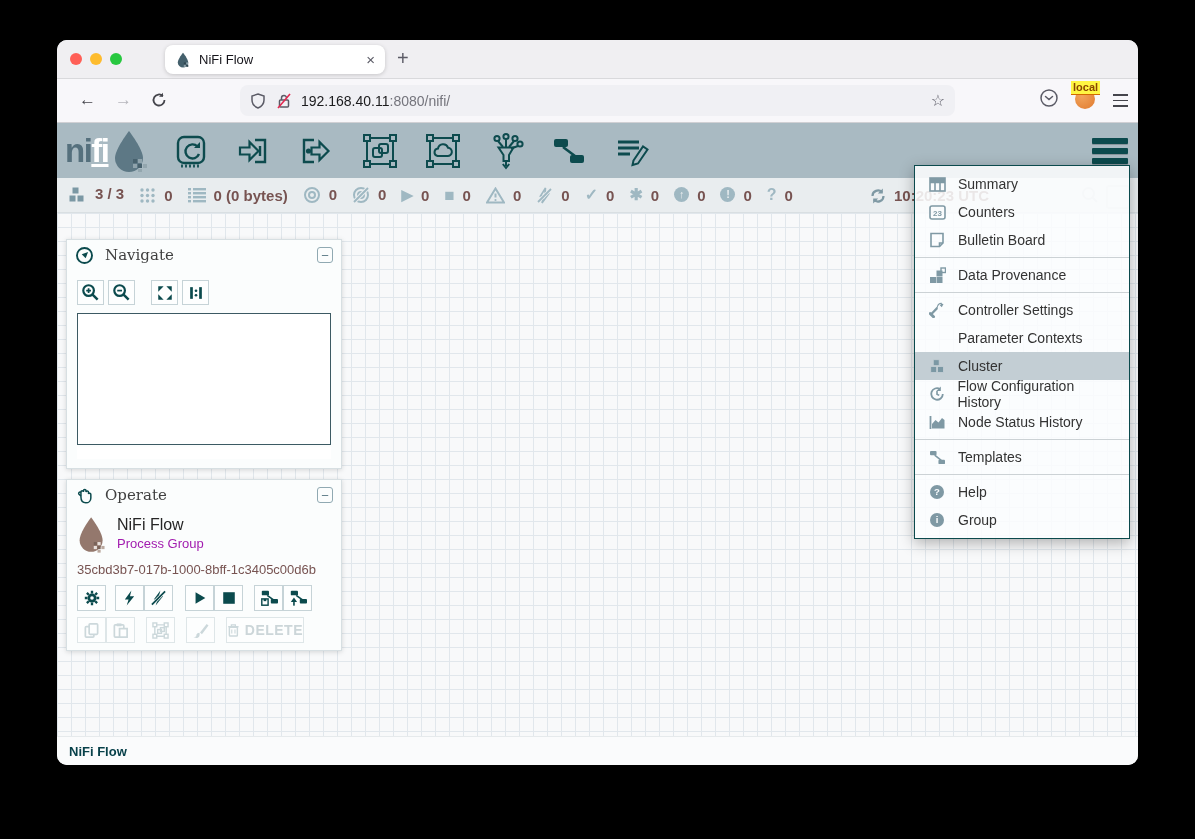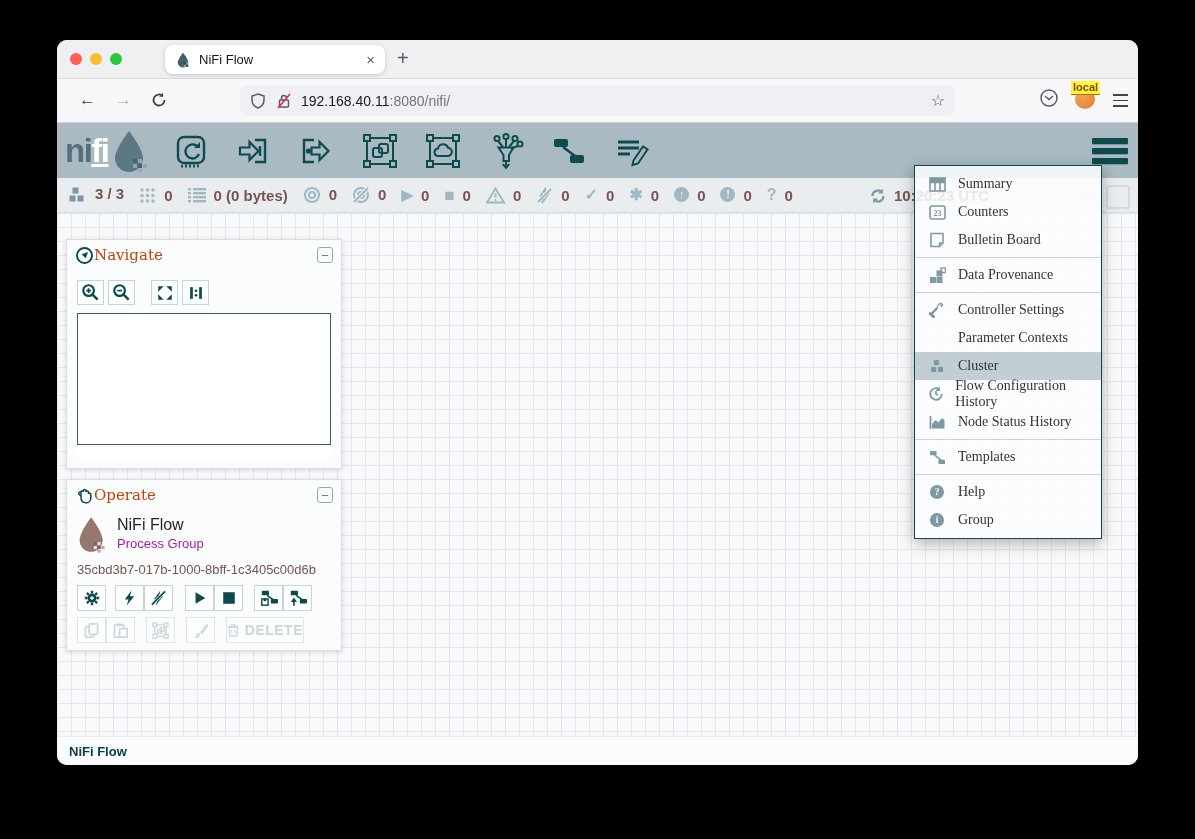--- a/index.html
+++ b/index.html
@@ -49,41 +49,41 @@
   .refresh-time{font-weight:bold;color:#775351;font-size:15px;}
   .ghost-search{position:absolute;left:1024px;top:8px;}
   .ghost-btn{position:absolute;left:1049px;top:7px;width:20px;height:20px;border:2px solid #d4dbde;border-radius:3px;}
 
   
   .canvas{position:relative;height:523px;background-color:#f8f9fa;background-image:linear-gradient(#e1e7ec 1px,transparent 1px),linear-gradient(90deg,#e1e7ec 1px,transparent 1px);background-size:14px 14px;}
 
   
   .panel{position:absolute;left:9px;width:276px;background:#fbfdfd;border:1px solid #d7dfe2;box-shadow:0 1px 5px rgba(0,0,0,.15);box-sizing:border-box;}
   .panel-hdr{display:flex;align-items:center;height:30px;padding:0 8px;}
-  .panel-title{font-family:"DejaVu Serif","Liberation Serif",serif;font-size:15px;color:#c2410c;margin-left:0;flex:1;}
+  .panel-title{font-family:"DejaVu Serif","Liberation Serif",serif;font-size:15px;color:#404040;margin-left:11px;flex:1;}
   .collapse-btn{width:16px;height:16px;border:1.5px solid #90a9b2;border-radius:3px;display:flex;align-items:center;justify-content:center;color:#5b7b87;font-size:13px;line-height:1;box-sizing:border-box;}
   .nav-panel{top:26px;height:230px;}
   .nav-btns{display:flex;padding:10px 10px 0 10px;}
   .sq-btn{width:27px;height:25px;border:1px solid #c6d3d7;background:#fdfefe;display:flex;align-items:center;justify-content:center;box-sizing:border-box;}
   .birdseye{margin:8px 10px 0 10px;height:130px;background:#fff;border:1px solid #3c5a63;}
   .birdseye-track{margin:2px 10px 0 10px;height:12px;background:#fff;}
   .op-panel{top:266px;height:172px;}
   .op-sel{display:flex;align-items:flex-start;padding:6px 10px 0 10px;}
   .op-sel-name{font-size:16px;color:#262626;}
   .op-sel-type{font-size:13px;color:#a21caf;margin-top:2px;}
   .op-id{font-size:13px;color:#775351;padding:8px 10px 0 10px;}
   .op-rows{padding:8px 10px 0 10px;}
   .op-row{display:flex;margin-bottom:6px;}
   .op-btn{width:29px;height:26px;border:1px solid #c6d3d7;background:#fdfefe;display:flex;align-items:center;justify-content:center;box-sizing:border-box;}
   .op-btn.dis{border-color:#dee6e8;}
   .del-btn{width:78px;gap:5px;}
   .del-txt{font-size:14px;color:#ccd6d9;font-weight:bold;letter-spacing:.5px;}
 
   
-  .gmenu{position:absolute;left:857px;top:125px;width:188px;background:rgba(251,253,254,.87);border:1px solid #0b4a4d;box-shadow:0 4px 14px rgba(0,0,0,.3);z-index:50;padding:4px 0;box-sizing:border-box;font-family:Liberation Serif, serif;}
+  .gmenu{position:absolute;left:857px;top:125px;width:216px;background:rgba(251,253,254,.87);border:1px solid #0b4a4d;box-shadow:0 4px 14px rgba(0,0,0,.3);z-index:50;padding:4px 0;box-sizing:border-box;}
   .gm-item{height:28px;display:flex;align-items:center;padding:0 12px;font-size:14px;color:#333;}
   .gm-item.sel{background:#c3ced4;}
   .gm-ic{width:20px;display:flex;justify-content:center;}
   .gm-label{margin-left:11px;}
   .gm-div{border-top:1px solid #ccd2d5;margin:3px 0;}
 
   
   .breadcrumb{height:30px;background:#fafbfc;border-top:1px solid #e6eaec;display:flex;align-items:center;padding-left:12px;box-sizing:border-box;}
   .crumb{font-size:13px;font-weight:bold;color:#08414a;}
 </style>

